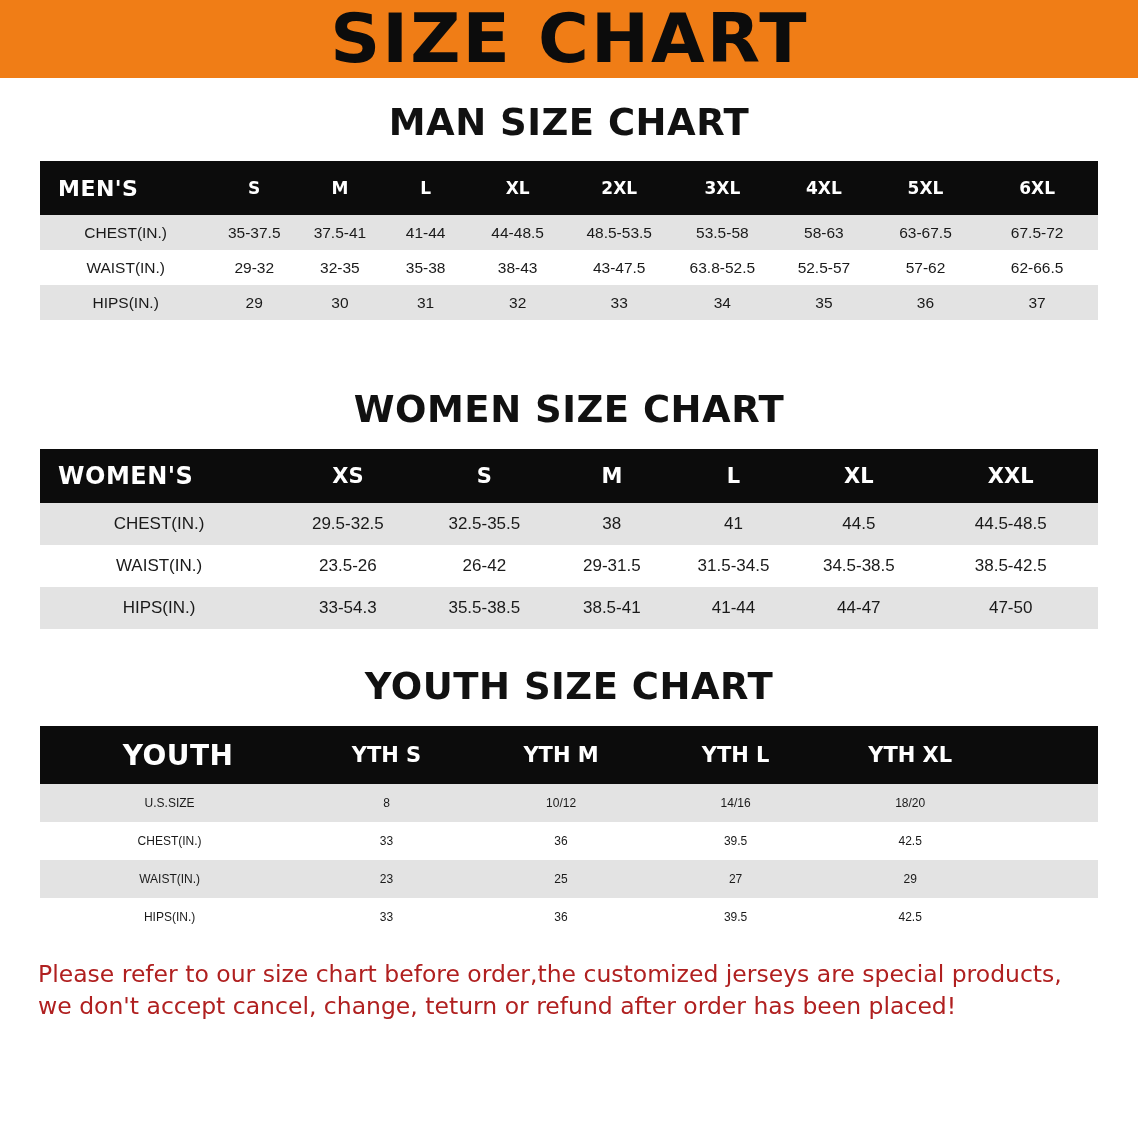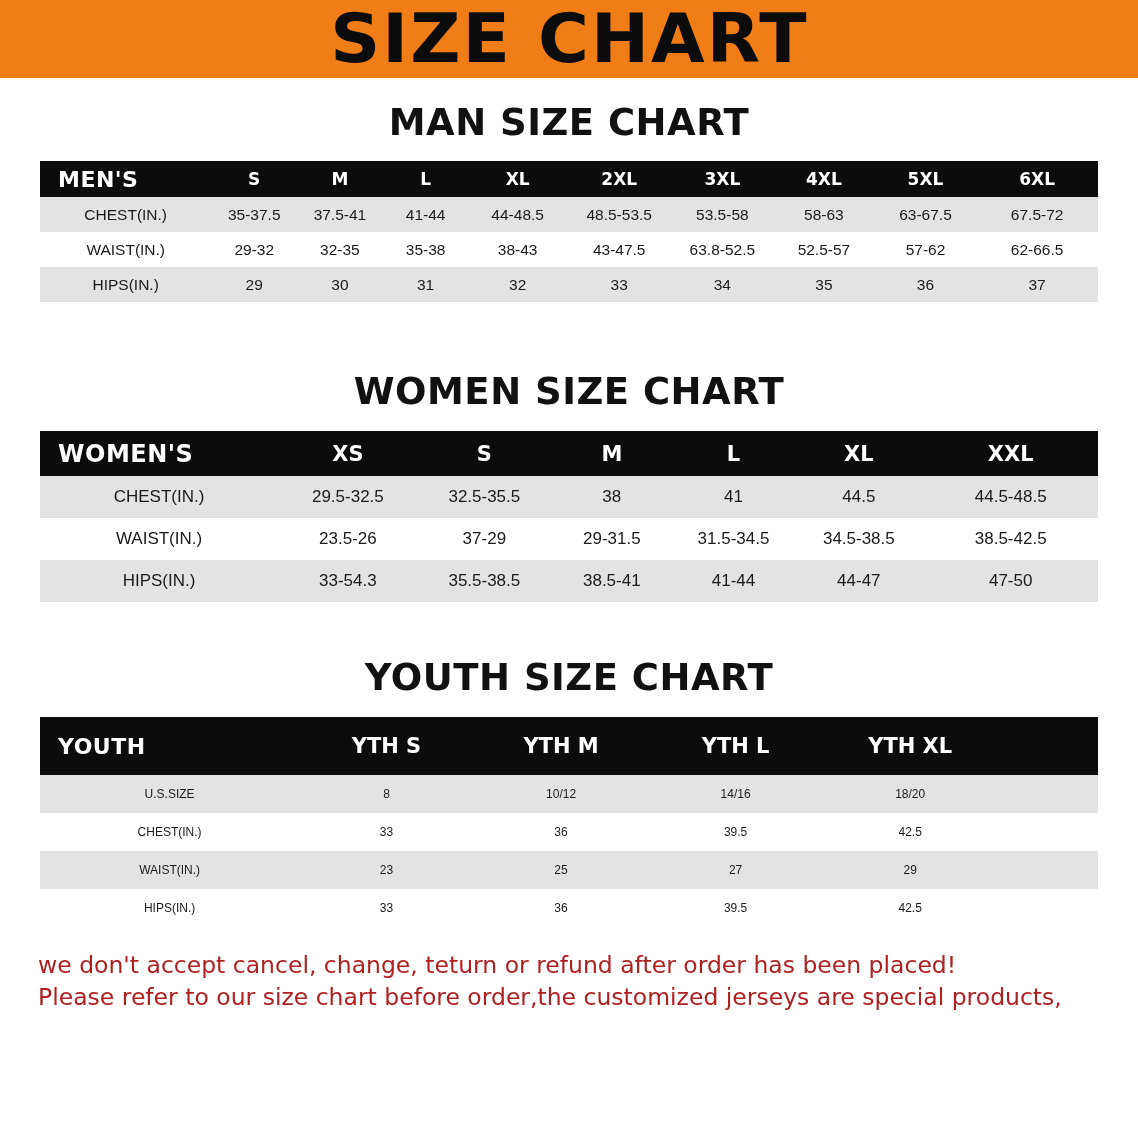--- a/index.html
+++ b/index.html
@@ -39,21 +39,21 @@
   .section-title {
     text-align: center;
     font-family: "DejaVu Sans", sans-serif;
     font-weight: 900;
     font-size: 37px;
     letter-spacing: 0.5px;
     color: #111111;
   }
   .st-man    { margin-top: 23px; margin-bottom: 16px; }
   .st-women  { margin-top: 68px; margin-bottom: 0; }
-  .st-youth  { margin-top: 54px; margin-bottom: 0; }
+  .st-youth  { margin-top: 36px; margin-bottom: 0; }
 
   
   .table-wrap {
     padding: 0 40px;
   }
   table.size-table {
     width: 100%;
     border-collapse: collapse;
     table-layout: fixed;
   }
@@ -78,35 +78,35 @@
   }
   table.size-table tbody td.rowlabel {
     text-align: center;
     color: #1a1a1a;
   }
   tr.shade td { background: #e3e3e3; }
   tr.plain td { background: #ffffff; }
 
   
   #men-table { margin-top: 17px; }
-  #men-table thead th { height: 36px; font-size: 17px; }
+  #men-table thead th { height: 54px; font-size: 17px; }
   #men-table thead th.rowlabel { font-size: 22px; }
   #men-table tbody td { height: 35px; font-size: 15.5px; }
   #men-table tbody td.rowlabel { font-size: 15.5px; }
 
   
   #women-table { margin-top: 18px; }
-  #women-table thead th { height: 45px; font-size: 21px; }
+  #women-table thead th { height: 54px; font-size: 21px; }
   #women-table thead th.rowlabel { font-size: 24px; }
   #women-table tbody td { height: 42px; font-size: 17px; }
 
   
   #youth-table { margin-top: 18px; }
   #youth-table thead th { height: 58px; font-size: 21px; }
-  #youth-table thead th.rowlabel { font-size: 22px; }
+  #youth-table thead th.rowlabel { font-size: 28px; text-align: center; }
   #youth-table tbody td { height: 38px; font-size: 12px; }
 
   
   .note {
     margin: 22px 38px 0 38px;
     color: #b02020;
     font-family: "DejaVu Sans", sans-serif;
     font-size: 23.5px;
     line-height: 1.38;
     text-align: left;
@@ -218,21 +218,21 @@
         <td>29.5-32.5</td>
         <td>32.5-35.5</td>
         <td>38</td>
         <td>41</td>
         <td>44.5</td>
         <td>44.5-48.5</td>
       </tr>
       <tr class="plain">
         <td class="rowlabel">WAIST(IN.)</td>
         <td>23.5-26</td>
-        <td>37-29</td>
+        <td>26-42</td>
         <td>29-31.5</td>
         <td>31.5-34.5</td>
         <td>34.5-38.5</td>
         <td>38.5-42.5</td>
       </tr>
       <tr class="shade">
         <td class="rowlabel">HIPS(IN.)</td>
         <td>33-54.3</td>
         <td>35.5-38.5</td>
         <td>38.5-41</td>
@@ -296,15 +296,15 @@
         <td>36</td>
         <td>39.5</td>
         <td>42.5</td>
         <td></td>
       </tr>
     </tbody>
   </table>
 </div>
 
 <div class="note">
+  <div>Please refer to our size chart before order,the customized jerseys are special products,</div>
   <div>we don't accept cancel, change, teturn or refund after order has been placed!</div>
-  <div>Please refer to our size chart before order,the customized jerseys are special products,</div>
 </div>
 
 </body></html>

